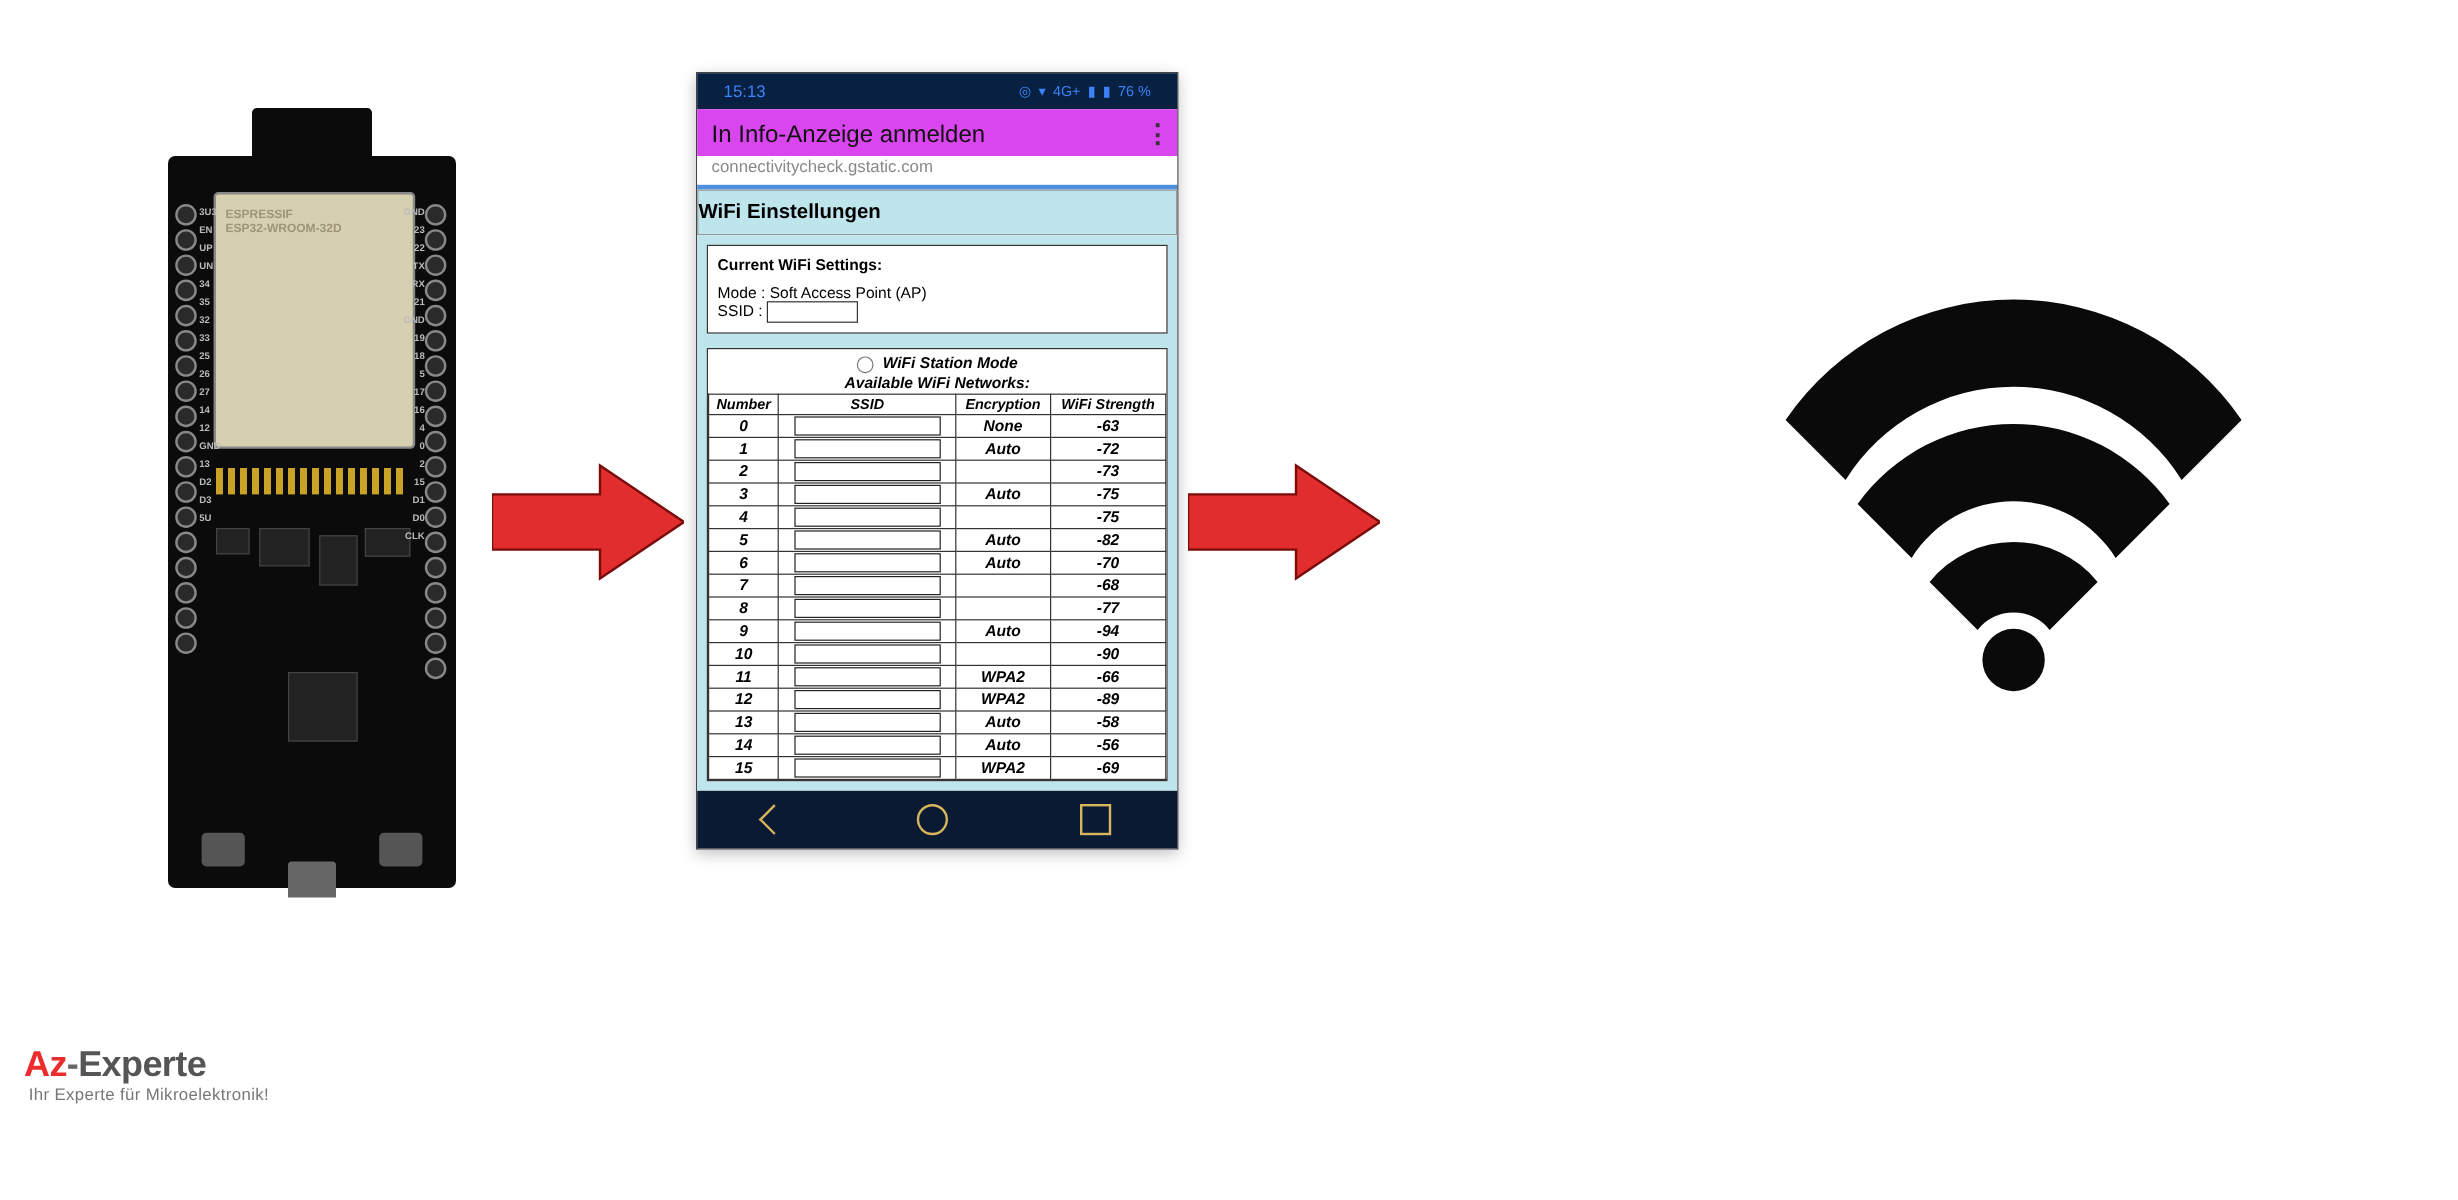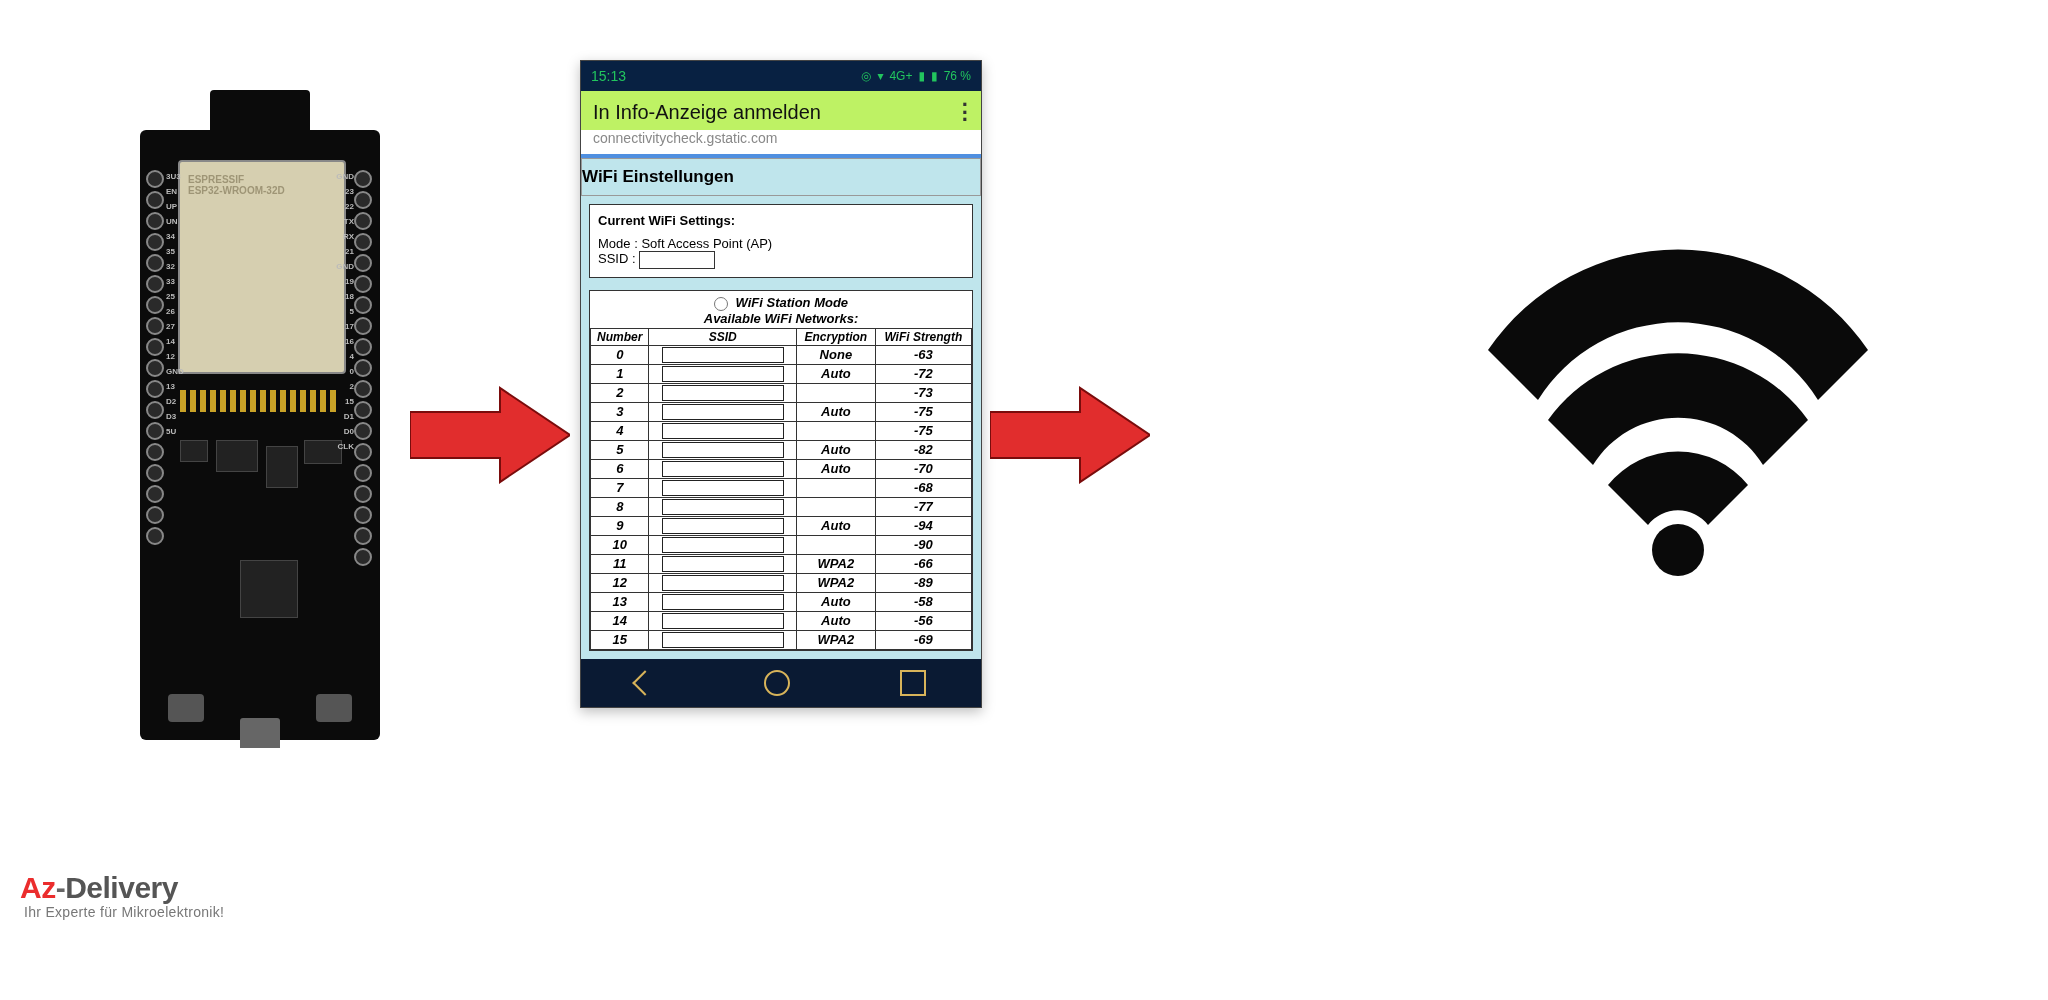--- a/index.html
+++ b/index.html
@@ -24,23 +24,23 @@
   .bridge-row { position: absolute; left: 40px; top: 260px; width: 160px; height: 22px; background: repeating-linear-gradient(90deg,#c9a227 0 6px,#0b0b0b 6px 10px); }
   .smalls { position: absolute; left: 40px; top: 310px; width: 160px; height: 110px; }
   .sm { position: absolute; background: #222; border: 1px solid #444; }
 
   
   .arrow { position: absolute; top: 380px; }
   .arrow svg { display: block; }
 
   
   .phone-wrap { position: absolute; left: 580px; top: 60px; width: 400px; border: 1px solid #444; box-shadow: 0 4px 12px rgba(0,0,0,0.25); }
-  .statusbar { background: #082142; color: #22c55e; height: 30px; display: flex; align-items: center; justify-content: space-between; padding: 0 10px; font-size: 14px; }
+  .statusbar { background: #082142; color: #3b82f6; height: 30px; display: flex; align-items: center; justify-content: space-between; padding: 0 22px; font-size: 14px; }
   .statusbar .icons { display: flex; align-items: center; gap: 6px; font-size: 12px; }
-  .header-row { background: #bef264; padding: 10px 12px 6px; display: flex; align-items: center; justify-content: space-between; }
+  .header-row { background: #d946ef; padding: 10px 12px 6px; display: flex; align-items: center; justify-content: space-between; }
   .header-title { font-size: 20px; color: #111; }
   .header-sub { color: #888; font-size: 14px; padding: 0 12px 8px; background: #fff; }
   .kebab { font-size: 22px; font-weight: bold; line-height: 0.35; letter-spacing: 0; color: #333; cursor: pointer; }
   .blue-line { height: 4px; background: #4f8fe0; }
   .section-title { background: #bfe5ec; padding: 8px 0; font-weight: bold; font-size: 17px; border: 1px solid #999; }
   .panel-body { background: #bfe5ec; padding: 8px; }
   .white-box { background: #fff; border: 1px solid #333; padding: 8px; font-size: 13px; }
   .white-box .bold { font-weight: bold; margin-bottom: 8px; }
   .ssid-line input { width: 70px; height: 14px; border: 1px solid #333; vertical-align: middle; }
   .table-wrap { background: #fff; border: 1px solid #333; margin-top: 12px; font-style: italic; }
@@ -377,15 +377,15 @@
 <div class="wifi-icon">
   <svg width="420" height="360" viewBox="0 0 420 360">
     <path d="M20 120 A230 230 0 0 1 400 120 L350 170 A165 165 0 0 0 70 170 Z" fill="#0a0a0a"></path>
     <path d="M80 190 A160 160 0 0 1 340 190 L295 235 A100 100 0 0 0 125 235 Z" fill="#0a0a0a"></path>
     <path d="M140 255 A90 90 0 0 1 280 255 L240 295 A38 38 0 0 0 180 295 Z" fill="#0a0a0a"></path>
     <circle cx="210" cy="320" r="26" fill="#0a0a0a"></circle>
   </svg>
 </div>
 
 <div class="logo">
-  <span>Az</span><span class="dash">-</span><span class="del">Delivery</span>
+  <span>Az</span><span class="dash">-</span><span class="del">Experte</span>
 </div>
 <div class="logo-sub">Ihr Experte für Mikroelektronik!</div>
 
 </body></html>

